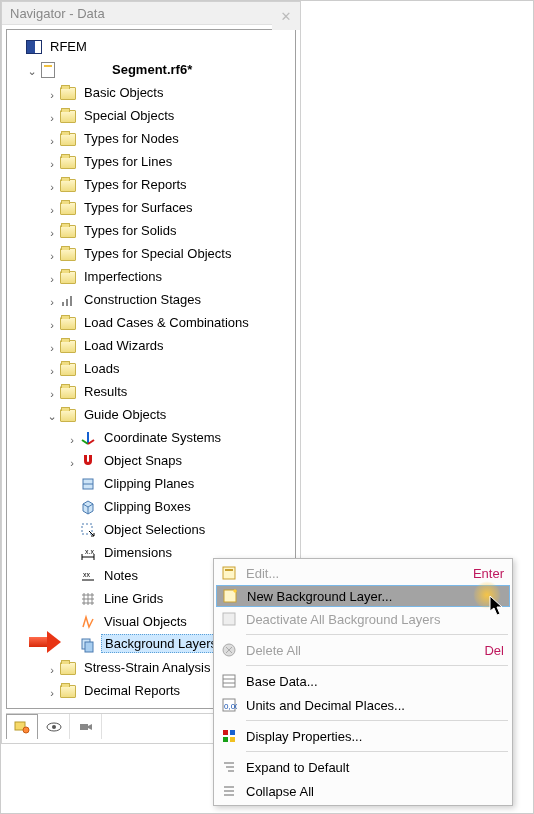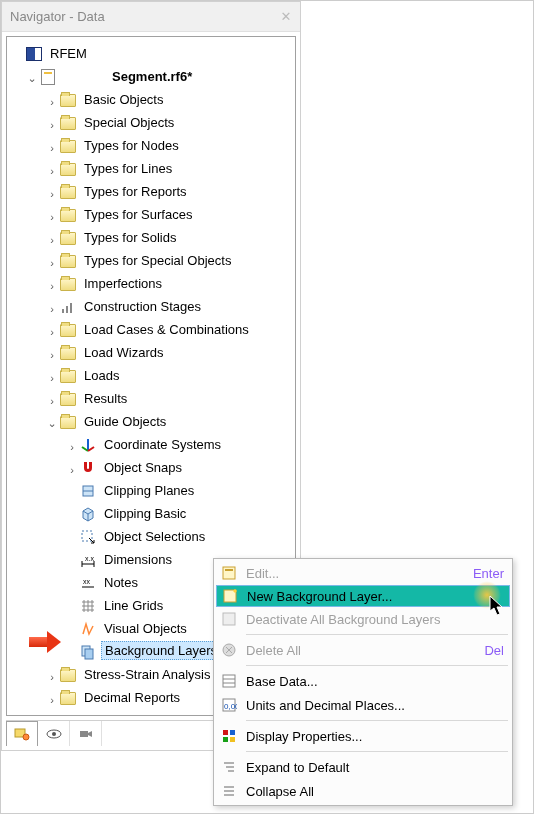--- a/index.html
+++ b/index.html
@@ -12,21 +12,21 @@
     height: 814px;
     position: relative;
     border: 1px solid #ccc;
   }
   .panel {
     width: 300px;
     border: 1px solid #d0d0d0;
     background: #fff;
   }
   .titlebar {
-    height: 30px;
+    height: 23px;
     background: #f0f0f0;
     display: flex;
     align-items: center;
     padding: 0 8px;
     color: #888;
     border-bottom: 1px solid #e0e0e0;
     position: relative;
   }
   .titlebar .close {
     position: absolute;
@@ -156,24 +156,24 @@
   }
   .menu-item .micon {
     width: 22px;
     height: 20px;
     display: flex;
     align-items: center;
     justify-content: center;
     margin-right: 6px;
   }
   .menu-item .mlabel { flex: 1; }
-  .menu-item .mshort { color: #8b5cf6; }
+  .menu-item .mshort { color: #be185d; }
   .menu-item.disabled { color: #a0a0a0; }
   .menu-item.highlight {
-    background: #14b8a6;
+    background: #a3a3a3;
     border: 1px solid #7ab8e8;
     height: 22px;
   }
   .menu-sep {
     height: 1px;
     background: #d8d8d8;
     margin: 3px 2px 3px 30px;
   }
 
   .arrow-pointer {
@@ -380,21 +380,21 @@
           <span class="label">Clipping Planes</span>
         </div>
         <div class="node indent-3">
           <span class="twisty none"></span>
           <span class="icon">
             <svg class="svg-icon" viewBox="0 0 16 16">
               <path d="M3 5 L8 2 L13 5 L13 12 L8 15 L3 12 Z" fill="#cde4f7" stroke="#4a7ab0"></path>
               <path d="M3 5 L8 8 L13 5 M8 8 L8 15" fill="none" stroke="#4a7ab0"></path>
             </svg>
           </span>
-          <span class="label">Clipping Basic</span>
+          <span class="label">Clipping Boxes</span>
         </div>
         <div class="node indent-3">
           <span class="twisty none"></span>
           <span class="icon">
             <svg class="svg-icon" viewBox="0 0 16 16">
               <rect x="2" y="2" width="10" height="10" fill="none" stroke="#4a7ab0" stroke-dasharray="2"></rect>
               <path d="M9 9 L14 14 M11 14 L14 14 L14 11" stroke="#000" fill="none"></path>
             </svg>
           </span>
           <span class="label">Object Selections</span>

